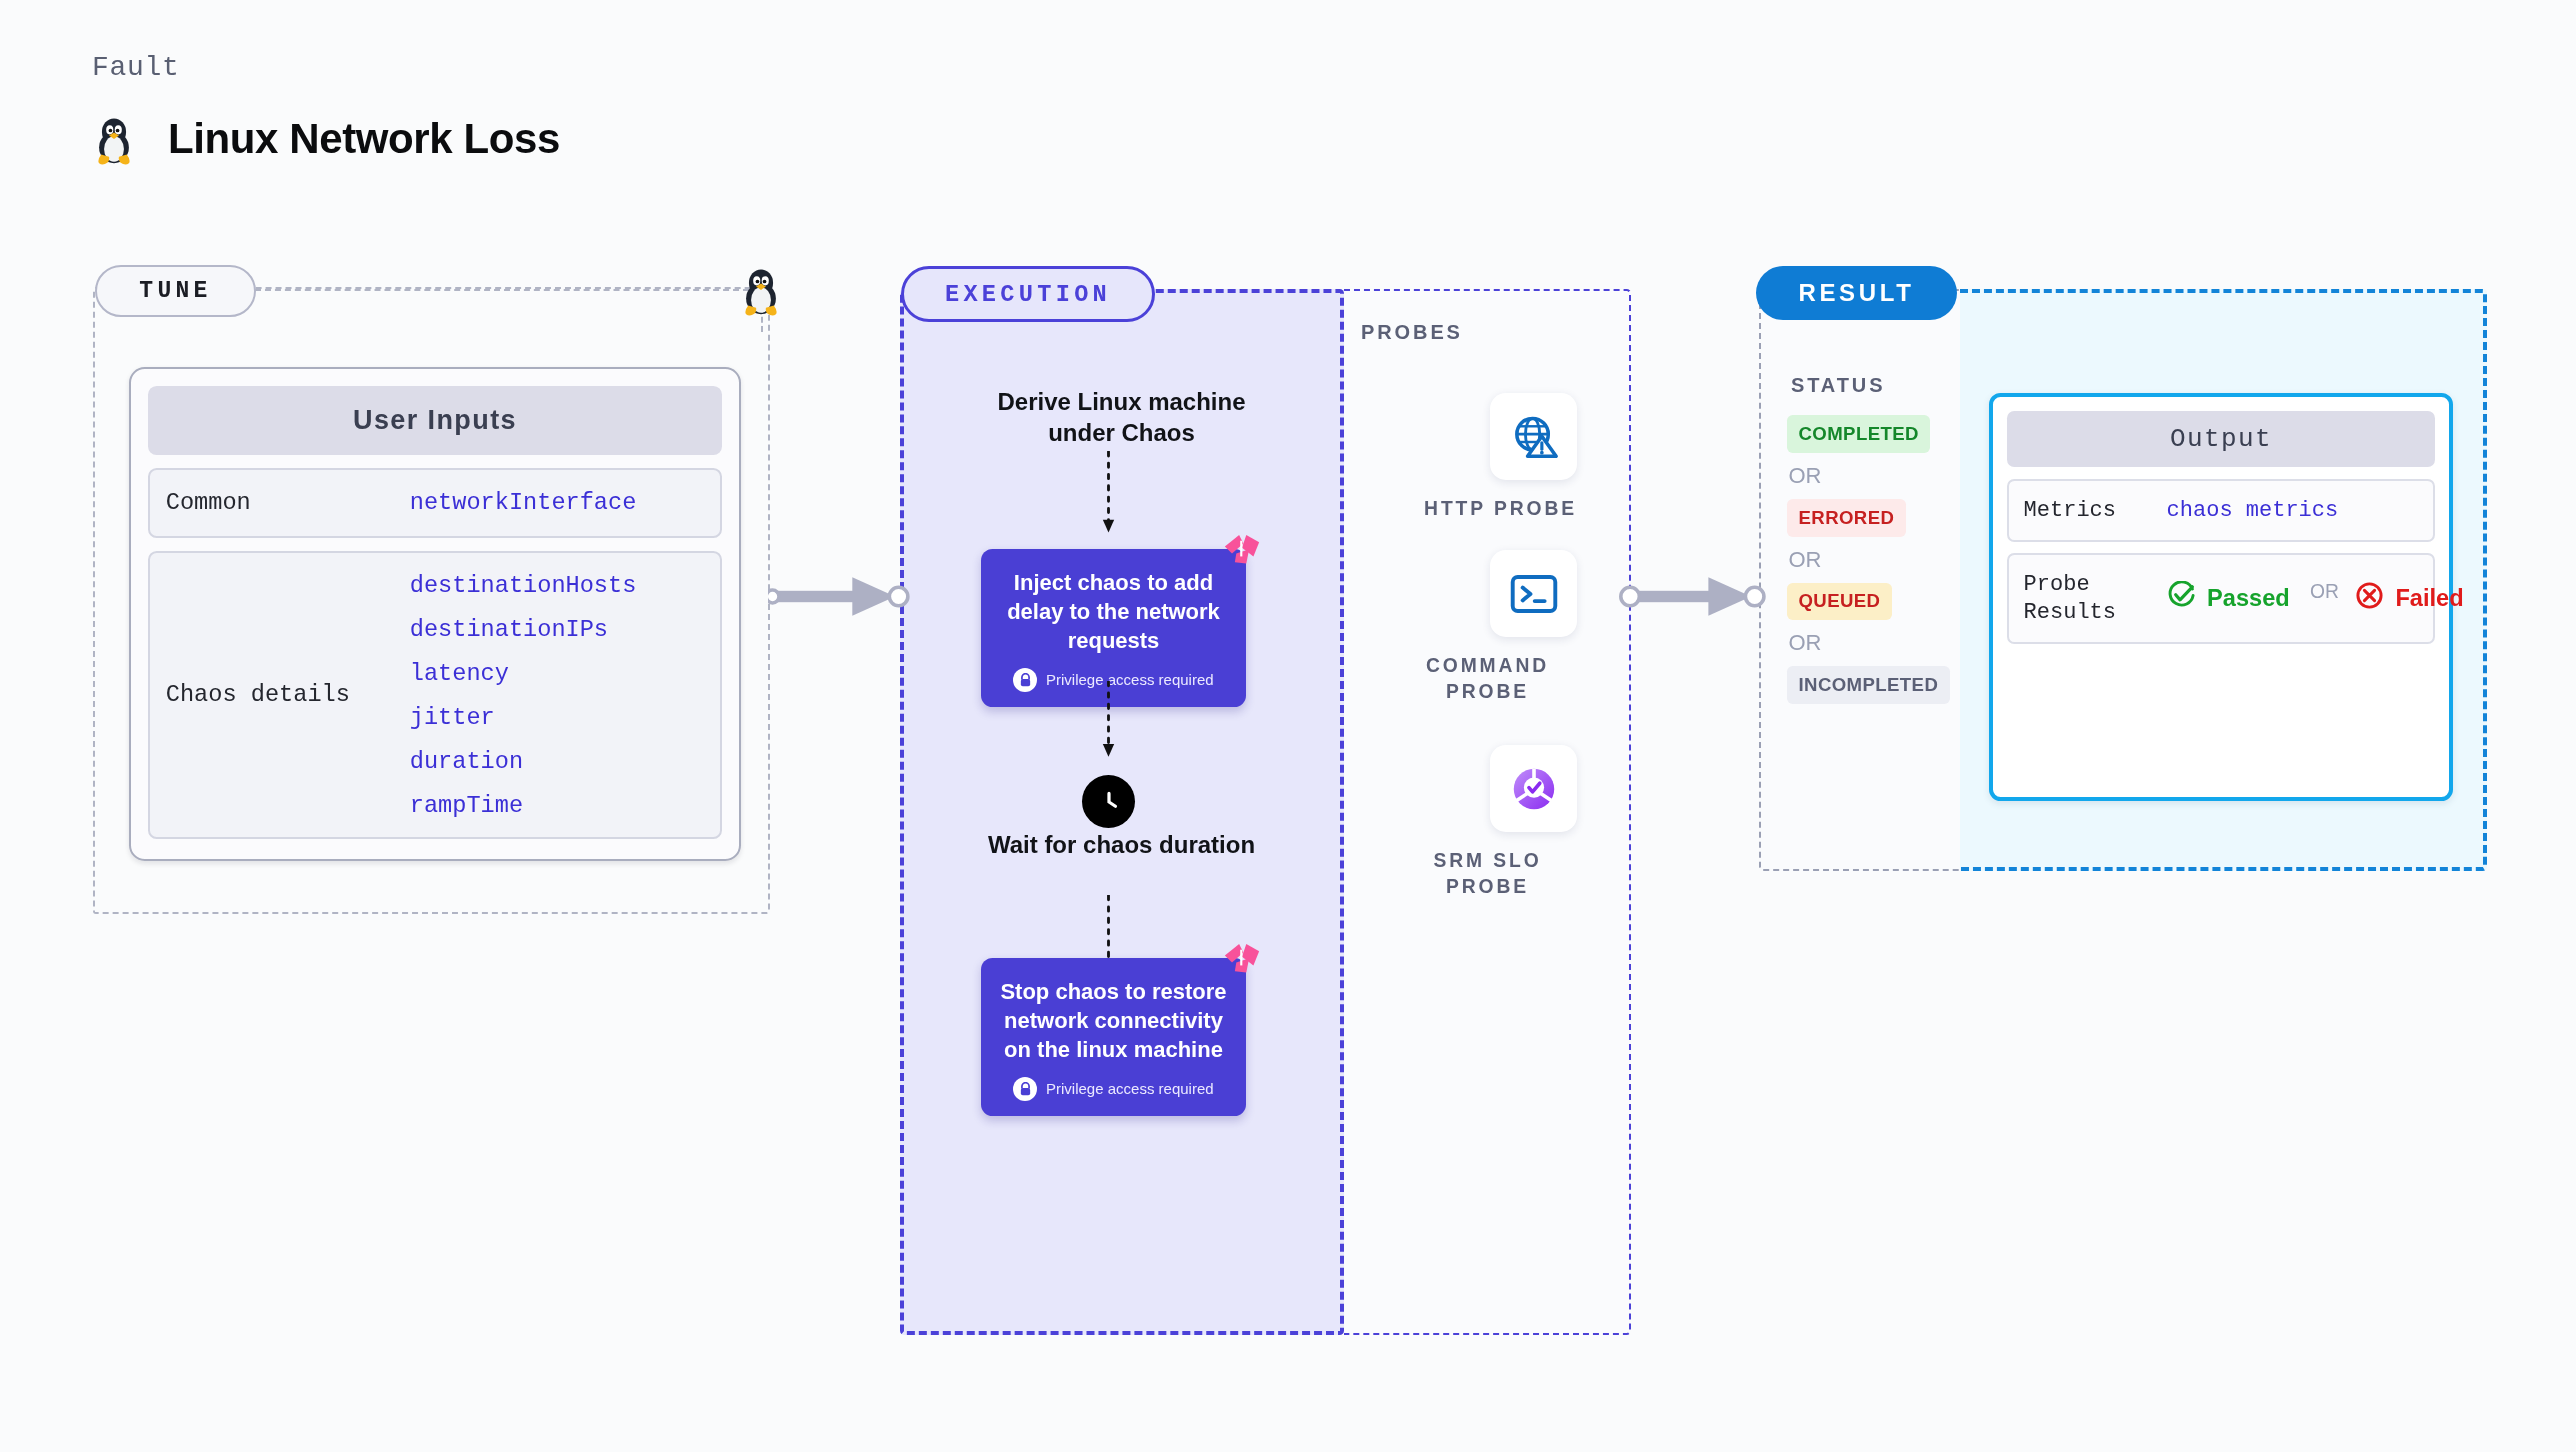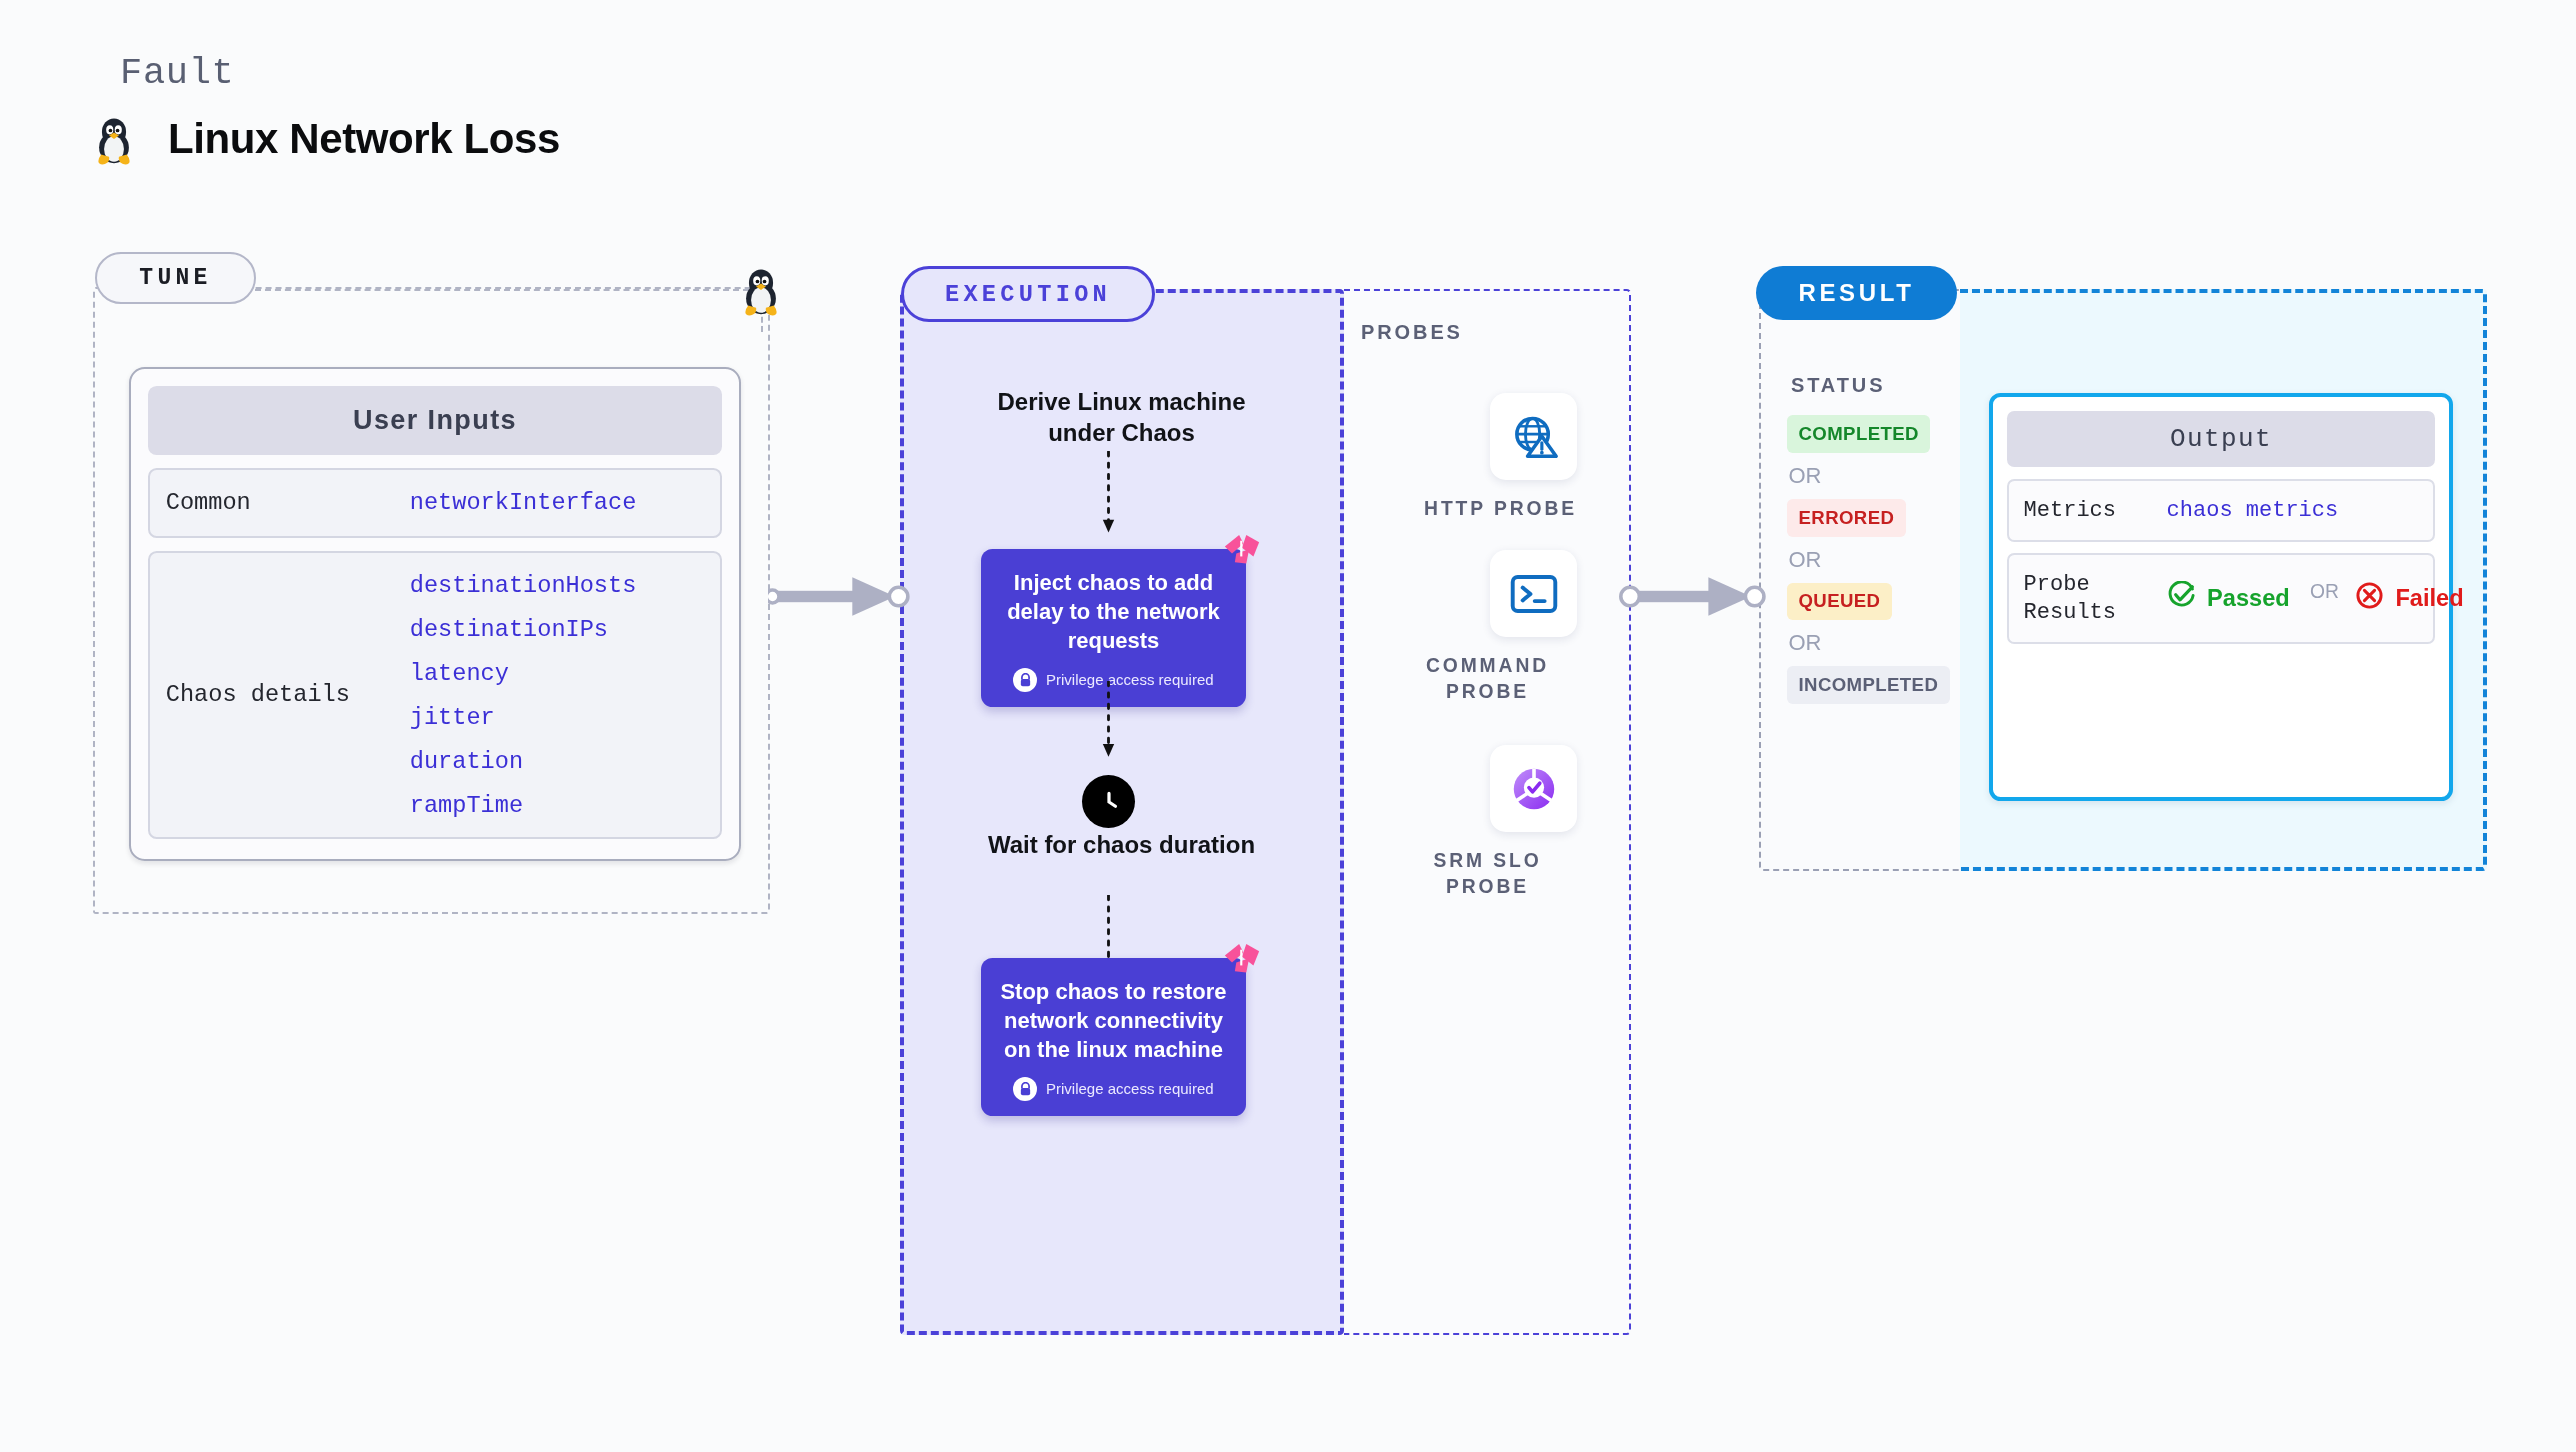--- a/index.html
+++ b/index.html
@@ -8,36 +8,36 @@
     background: #fafbfc;
     font-family: "Liberation Sans", sans-serif;
     overflow: hidden;
   }
   .stage { position: relative; width: 2576px; height: 1452px; }
 
   
   .hdr-kicker {
     position: absolute; left: 92px; top: 52px;
     font-family: "Liberation Mono", monospace;
-    font-size: 37px; color: #595f72; letter-spacing: 0.7px; margin-left: 28px;
+    font-size: 28px; color: #595f72; letter-spacing: 0.7px;
   }
   .hdr-row { position: absolute; left: 92px; top: 113px; display: flex; align-items: center; gap: 20px; }
   .hdr-title { font-size: 42px; font-weight: 700; color: #0b0c0e; letter-spacing: -0.4px; margin-left: 12px; }
 
   
   .tux { display: block; }
 
   
   .pill {
     position: absolute; display: flex; align-items: center; justify-content: center;
     border-radius: 716px; font-family: "Liberation Mono", monospace;
     font-weight: 700; letter-spacing: 4.3px; white-space: nowrap; z-index: 30;
   }
   .pill-tune {
-    left: 95px; top: 252px; width: 161px; height: 52px;
+    left: 95px; top: 265px; width: 161px; height: 52px;
     background: #f6f7fa; border: 2.9px solid #b4b7c9; color: #1b1d24; font-size: 23px;
   }
   .pill-exec {
     left: 901px; top: 266px; width: 254px; height: 56px;
     background: #e6e6fb; border: 3.6px solid #4b41d8; color: #4b41d8; font-size: 23.6px;
   }
   .pill-result {
     left: 1756px; top: 266px; width: 201px; height: 54px;
     background: #0f7cd4; border: none; color: #ffffff; font-size: 24px;
     font-family: "Liberation Sans", sans-serif; letter-spacing: 3.6px;

